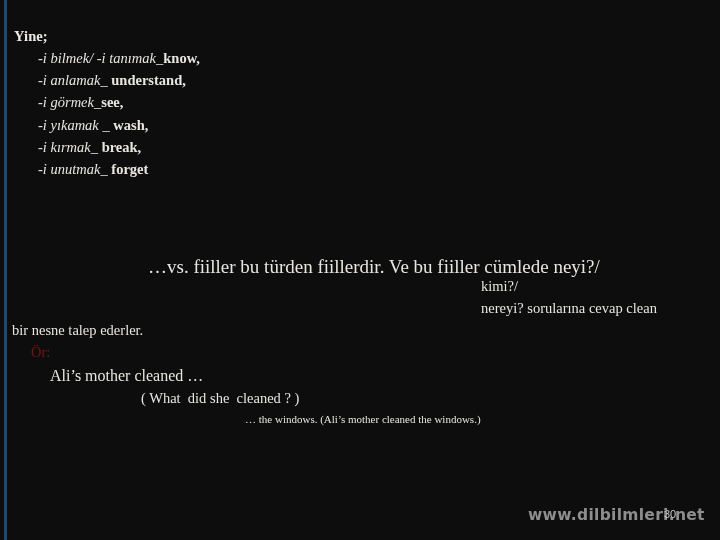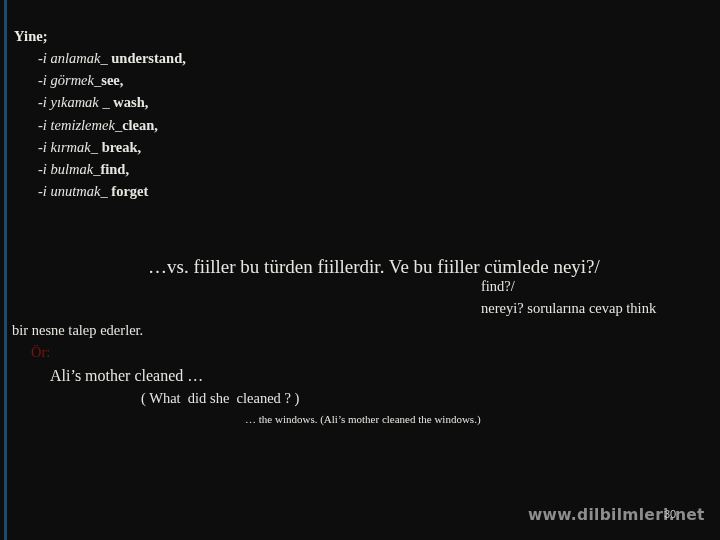--- a/index.html
+++ b/index.html
@@ -154,40 +154,39 @@
 
   <div id="left-accent-bar"></div>
 
   <div id="content">
 
     <div class="heading line">Yine;</div>
 
     <div class="verb-list">
 
 
+      <div class="verb-line"><span class="tr">-i </span><span class="tr">bilmek/ -i tanımak</span><span class="tr">_</span><span class="en">know,</span></div>
 
       <div class="verb-line"><span class="tr">-i </span><span class="tr">anlamak</span><span class="tr">_ </span><span class="en">understand,</span></div>
 
       <div class="verb-line"><span class="tr">-i </span><span class="tr">görmek</span><span class="tr">_</span><span class="en">see,</span></div>
 
       <div class="verb-line"><span class="tr">-i </span><span class="tr">yıkamak</span><span class="tr"> _ </span><span class="en">wash,</span></div>
 
-      <div class="verb-line"><span class="tr">-i </span><span class="tr">temizlemek</span><span class="tr">_</span><span class="en">clean,</span></div>
 
       <div class="verb-line"><span class="tr">-i </span><span class="tr">kırmak</span><span class="tr">_ </span><span class="en">break,</span></div>
 
-      <div class="verb-line"><span class="tr">-i </span><span class="tr">bulmak</span><span class="tr">_</span><span class="en">find,</span></div>
 
       <div class="verb-line"><span class="tr">-i </span><span class="tr">unutmak</span><span class="tr">_ </span><span class="en">forget</span></div>
 
     </div>
 
     <div class="para-1">…vs. fiiller bu türden fiillerdir. Ve bu fiiller cümlede neyi?/</div>
-    <div class="para-2">find?/</div>
-    <div class="para-3">nereyi? sorularına cevap think</div>
+    <div class="para-2">kimi?/</div>
+    <div class="para-3">nereyi? sorularına cevap clean</div>
     <div class="para-4">bir nesne talep ederler.</div>
 
     <div class="example-label">Ör:</div>
     <div class="ex-1">Ali’s mother cleaned …</div>
     <div class="ex-2">( What  did she  cleaned ? )</div>
     <div class="ex-3">… the windows. (Ali’s mother cleaned the windows.)</div>
 
   </div>
 
   <div id="watermark">www.dilbilmleri.net</div>

